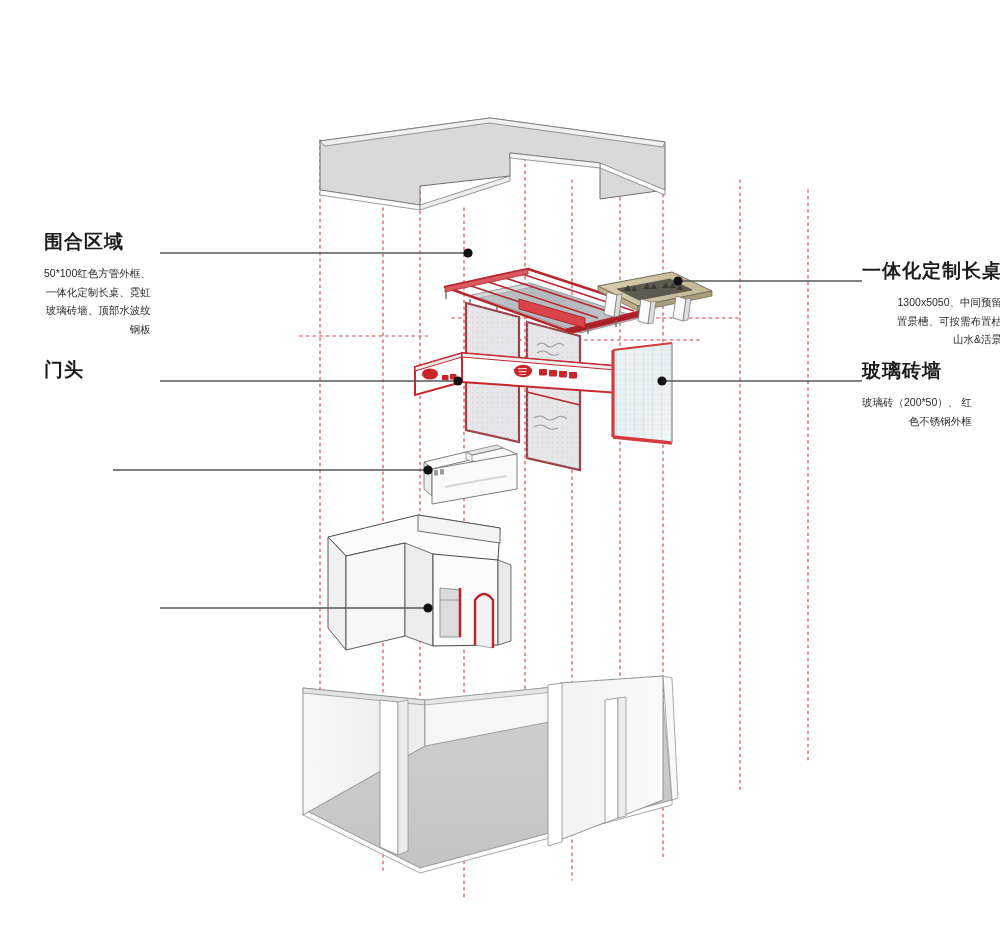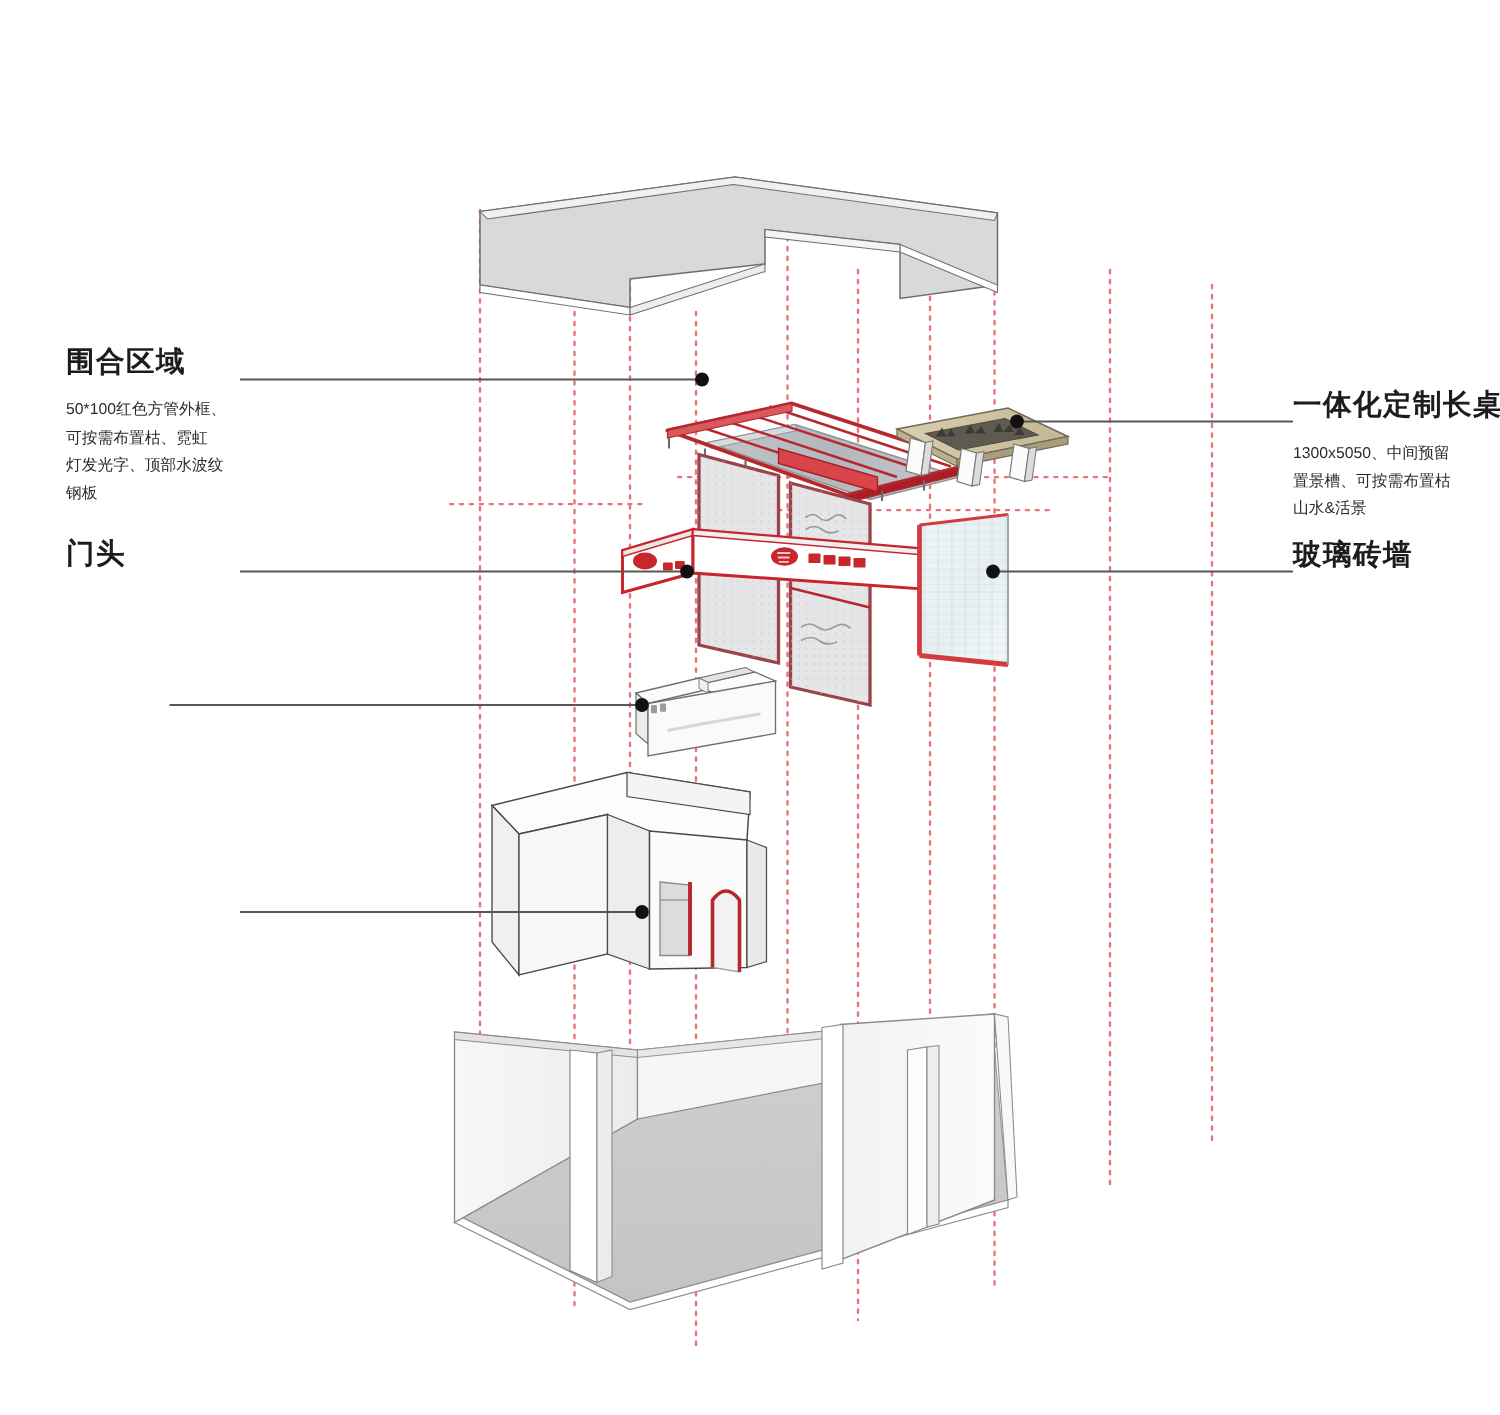--- a/index.html
+++ b/index.html
@@ -15,21 +15,21 @@
   .callout{position:absolute;}
   .callout .title{
     font-size:19px;font-weight:700;letter-spacing:1px;
     color:#1c1c1c;line-height:1.1;white-space:nowrap;
   }
   .callout .body{
     margin-top:11px;font-size:10.5px;line-height:1.78;
     color:#2b2b2b;font-weight:400;
   }
   .callout.right{text-align:left;}
-  .callout .body div{white-space:nowrap;}
+  .callout .body div{white-space:nowrap;text-align:right;}
 </style>
 </head>
 <body>
 
 <div id="stage">
 
   <svg id="scene" viewBox="0 0 1000 943">
     <defs>
       <linearGradient id="gFloor" x1="0" y1="0" x2="0" y2="1">
         <stop offset="0%" stop-color="#cfcfcf"></stop>
@@ -286,22 +286,22 @@
       <circle cx="428" cy="608" r="4.6"></circle>
       <circle cx="678" cy="281" r="4.6"></circle>
       <circle cx="662" cy="381" r="4.6"></circle>
     </g>
   </svg>
 
   <div class="callout left" style="left:44px;top:232px;">
     <div class="title">围合区域</div>
     <div class="body">
       <div>50*100红色方管外框、</div>
-      <div>可按需布置枯、霓虹</div>
-      <div>灯发光字、顶部水波纹</div>
+      <div>一体化定制长桌、霓虹</div>
+      <div>玻璃砖墙、顶部水波纹</div>
       <div>钢板</div>
     </div>
   </div>
 
   <div class="callout left" style="left:44px;top:360px;">
     <div class="title">门头</div>
   </div>
 
 
 
@@ -309,15 +309,19 @@
     <div class="title">一体化定制长桌</div>
     <div class="body">
       <div>1300x5050、中间预留</div>
       <div>置景槽、可按需布置枯</div>
       <div>山水&amp;活景</div>
     </div>
   </div>
 
   <div class="callout right" style="left:862px;top:361px;">
     <div class="title">玻璃砖墙</div>
+    <div class="body">
+      <div>玻璃砖（200*50）、 红</div>
+      <div>色不锈钢外框</div>
+    </div>
   </div>
 
 </div>
 
 </body></html>

